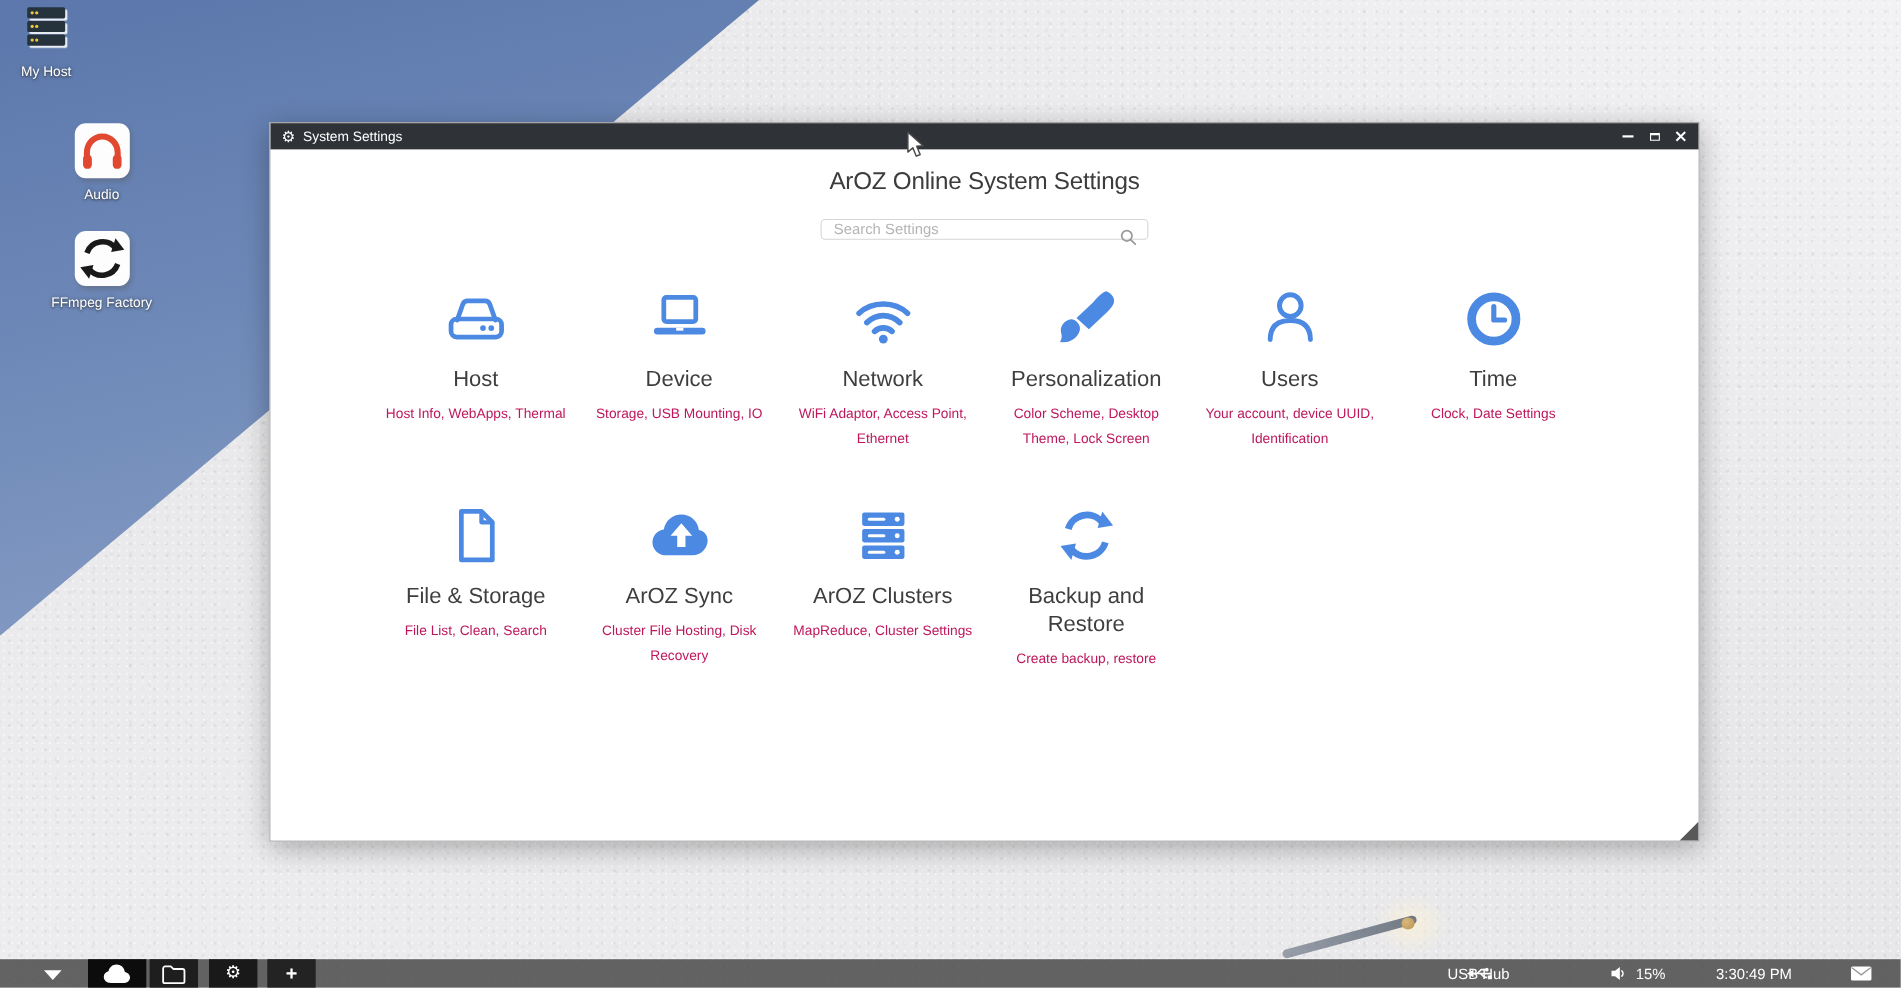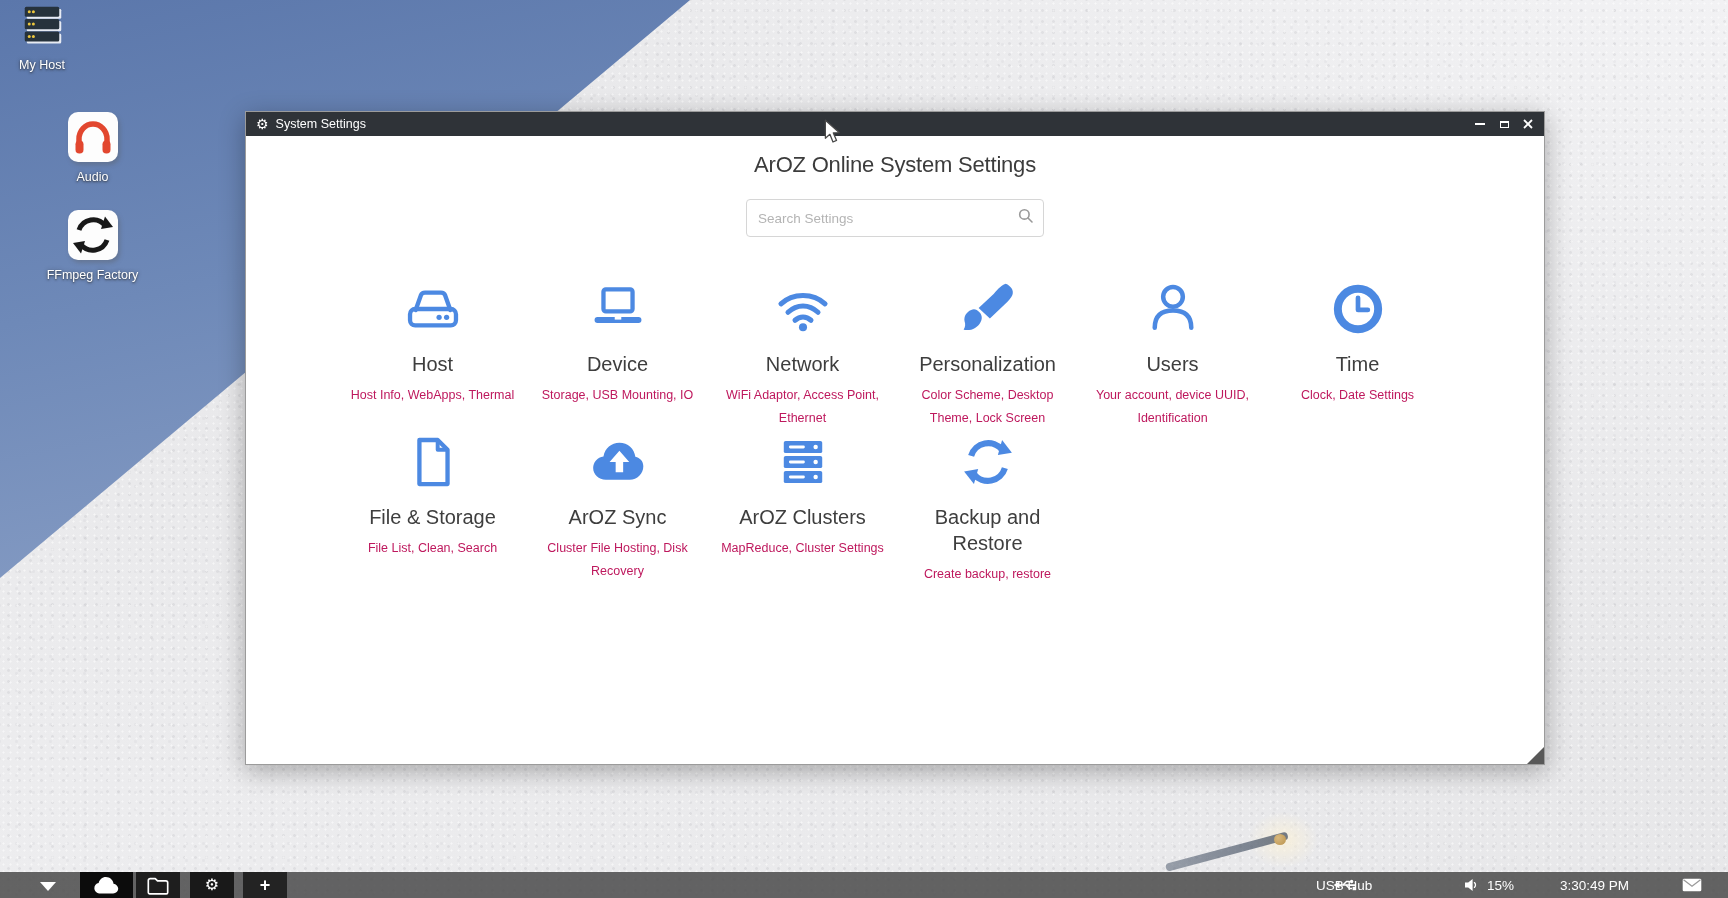--- a/index.html
+++ b/index.html
@@ -43,27 +43,27 @@
     box-shadow:0 6px 24px rgba(0,0,0,.30);}
   .titlebar{height:24px;background:#2f3338;display:flex;align-items:center;padding:0 10px;}
   .tb-gear{color:#fff;font-size:14px;line-height:1;margin-right:7px;}
   .tb-title{color:#fff;font-size:12.5px;}
   .tb-controls{margin-left:auto;display:flex;align-items:center;gap:12px;}
   .ctl{display:flex;align-items:center;justify-content:center;width:12px;height:12px;cursor:pointer;}
   .ctl-min i{display:block;width:10px;height:2px;background:#fff;}
   .ctl-max i{display:block;width:9px;height:7px;border:1px solid #fff;border-top:2px solid #fff;box-sizing:border-box;}
   .win-content{position:relative;height:628px;background:#fff;overflow:hidden;}
   .win-heading{margin:16px 0 0;text-align:center;font-size:22px;font-weight:400;color:#3c3c3c;letter-spacing:-.2px;}
-  .searchwrap{position:relative;width:298px;height:38px;margin:21px auto 0;
+  .searchwrap{position:relative;width:298px;height:19px;margin:21px auto 0;
     border:1px solid #d6d6d6;border-radius:4px;box-sizing:border-box;background:#fff;}
   .searchwrap input{width:100%;height:100%;border:none;outline:none;background:transparent;
     box-sizing:border-box;padding:0 32px 0 11px;font-size:13.5px;color:#444;font-family:"Liberation Sans",sans-serif;}
   .searchwrap input::placeholder{color:#b4b4b4;}
   .search-ico{position:absolute;right:9px;top:8px;}
-  .grid{width:1110px;margin:40px auto 0;display:grid;grid-template-columns:repeat(6,185px);}
+  .grid{width:1110px;margin:40px auto 0;display:grid;grid-template-columns:repeat(6,185px);row-gap:44px;}
   .tile{width:185px;text-align:center;cursor:pointer;}
   .tile-icon{height:62px;display:flex;align-items:flex-end;justify-content:center;}
   .tile-icon svg{width:60px;height:60px;}
   .tile-title{margin-top:12px;padding:0 12px;font-size:20px;color:#3e3e3e;line-height:1.3;}
   .tile-sub{margin-top:7px;padding:0 6px;font-size:12.5px;color:#be185d;line-height:1.85;}
   .resize-corner{position:absolute;right:0;bottom:0;width:0;height:0;
     border-left:17px solid transparent;border-bottom:17px solid #585858;cursor:nwse-resize;}
   
   .taskbar{position:absolute;left:0;bottom:0;width:1728px;height:26px;background:rgba(74,74,74,.85);}
   .tb-chevron{position:absolute;left:40px;top:10px;width:0;height:0;cursor:pointer;

